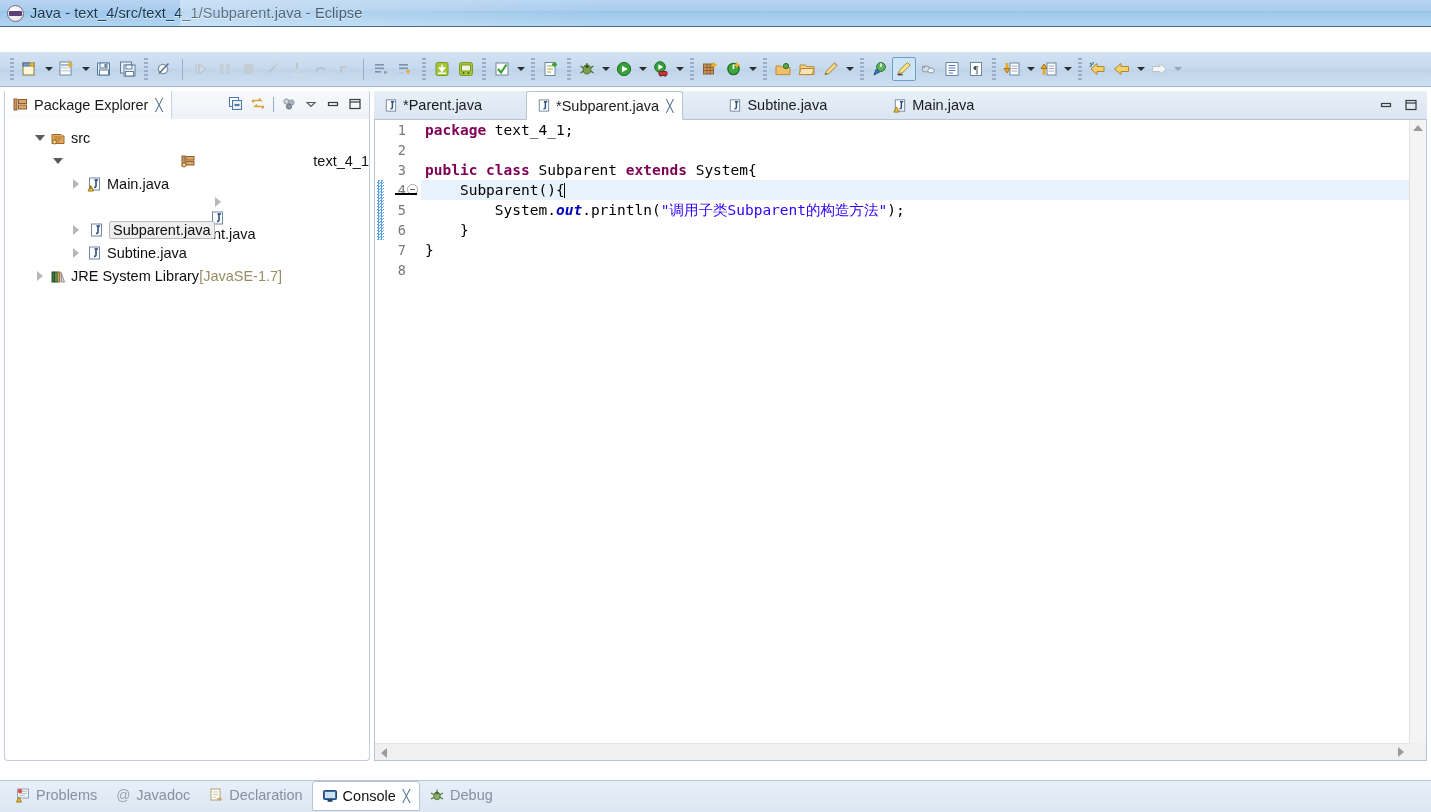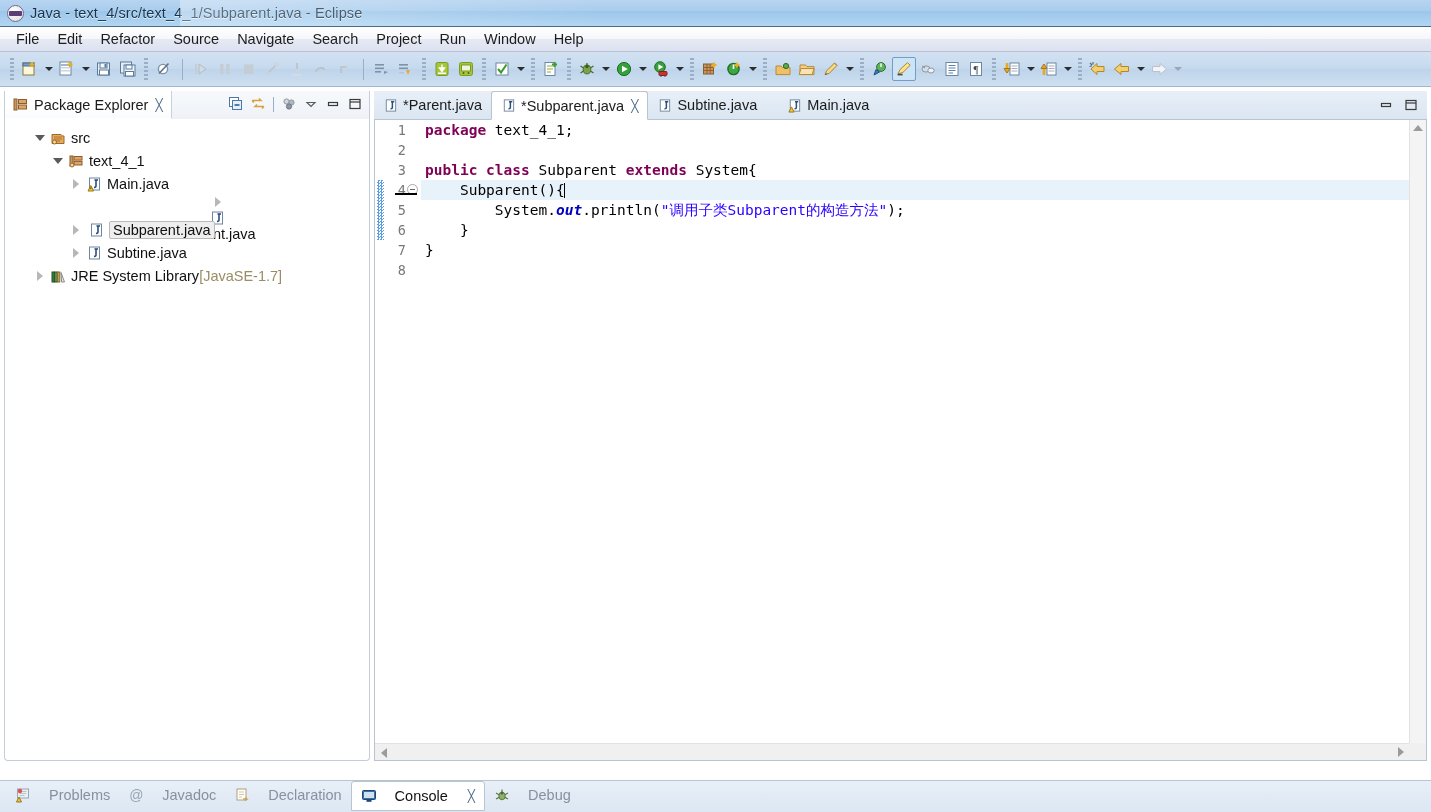--- a/index.html
+++ b/index.html
@@ -152,20 +152,21 @@
   
   .editor-view {
     position: absolute; left: 374px; top: 3px; width: 1053px; height: 670px;
     background: #ffffff;
   }
   .ed-tabrow {
     position: relative; height: 29px;
     display: flex; align-items: center;
     background: linear-gradient(to bottom, #e8eff7 0%, #dbe6f2 100%);
     border-bottom: 1px solid #b6c4d4;
+    gap: 35px;
   }
   .ed-tab {
     height: 28px; display: flex; align-items: center;
     padding: 0 9px; font-size: 14.5px; color: #1b1b1b;
     white-space: nowrap; position: relative;
   }
   .ed-tab.active {
     background: #ffffff;
     border: 1px solid #b6c4d4; border-bottom: 1px solid #ffffff;
     border-radius: 3px 3px 0 0;
@@ -253,53 +254,41 @@
 
   
   .bottom-tabs {
     position: absolute; left: 0; top: 780px; width: 1431px; height: 32px;
     background: linear-gradient(to bottom, #e8eff7 0%, #dce7f3 100%);
     border-top: 1px solid #b6c4d4;
     display: flex; align-items: flex-start; padding-left: 6px;
   }
   .bt-tab {
     display: flex; align-items: center; height: 27px; padding: 0 9px;
-    font-size: 14.5px; color: #8a8fa0; white-space: nowrap; gap: 13px;
+    font-size: 14.5px; color: #8a8fa0; white-space: nowrap;
   }
   .bt-tab.active {
     color: #101010;
     background: #ffffff;
     border: 1px solid #b6c4d4; border-top: 1px solid #b6c4d4;
     border-radius: 3px 3px 0 0; height: 30px;
   }
   .bt-tab .bicon { width: 16px; height: 16px; margin-right: 5px; flex:0 0 auto; }
 </style>
 </head>
 <body>
 
 <div id="app">
 
   <div class="titlebar">
     <div class="glow"></div>
     <div class="ecl-logo"></div>
     <div class="title-text">Java - text_4/src/text_4_1/Subparent.java - Eclipse</div>
   </div>
 
-  <div class="menubar">
-    <div class="menu-item">File</div>
-    <div class="menu-item">Edit</div>
-    <div class="menu-item">Refactor</div>
-    <div class="menu-item">Source</div>
-    <div class="menu-item">Navigate</div>
-    <div class="menu-item">Search</div>
-    <div class="menu-item">Project</div>
-    <div class="menu-item">Run</div>
-    <div class="menu-item">Window</div>
-    <div class="menu-item">Help</div>
-  </div>
 
   <div class="toolbar">
     <div class="tb-grip"></div>
 
     <div class="tb-btn">
       <svg width="18" height="18" viewBox="0 0 18 18">
         <rect x="2" y="3" width="11" height="12" fill="#fdf6d8" stroke="#8a7a3d"></rect>
         <rect x="2" y="3" width="11" height="3" fill="#7b9fc4" stroke="#4d6e92"></rect>
         <path d="M11 2 l0 5 M8.5 4.5 l5 0" stroke="#e8b020" stroke-width="2"></path>
       </svg>
@@ -690,21 +679,21 @@
           <span class="tree-icon">
             <svg width="16" height="16" viewBox="0 0 16 16">
               <path d="M2 4.5 h9 l1.5 1.5 h1.5 v7.5 h-12 z" fill="#e8a95c" stroke="#9a6a28"></path>
               <path d="M4 7 h8 M4 9 h8 M4 11 h6" stroke="#9a6a28" stroke-width="0.8"></path>
               <circle cx="4.5" cy="12" r="2" fill="#f0d79a" stroke="#9a6a28"></circle>
             </svg>
           </span>
           <span class="tree-label">src</span>
         </div>
 
-        <div class="tree-row" style="padding-left:40px;">
+        <div class="tree-row" style="padding-left:40px;justify-content:space-between;">
           <span class="twisty">
               <i class="tw-open"></i>
             </span>
           <span class="tree-icon">
             <svg width="16" height="16" viewBox="0 0 16 16">
               <rect x="2" y="3" width="3" height="10" fill="#c9945d" stroke="#8a5f2f"></rect>
               <rect x="6" y="3.5" width="8" height="3.6" fill="#e0a565" stroke="#8a5f2f"></rect>
               <rect x="6" y="8.4" width="8" height="3.6" fill="#e0a565" stroke="#8a5f2f"></rect>
               <circle cx="4" cy="12" r="2" fill="#f0d79a" stroke="#9a6a28"></circle>
             </svg>

